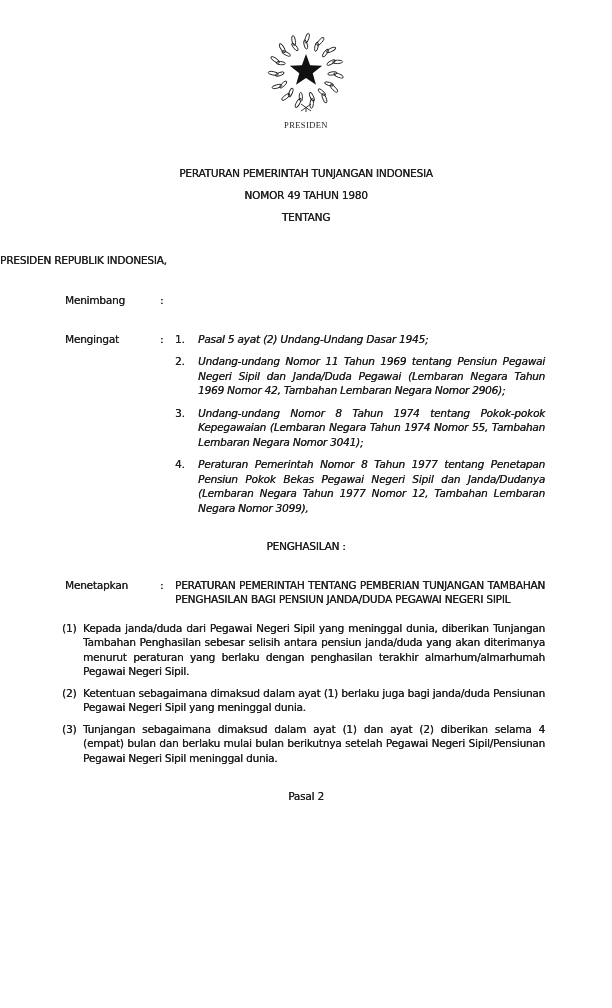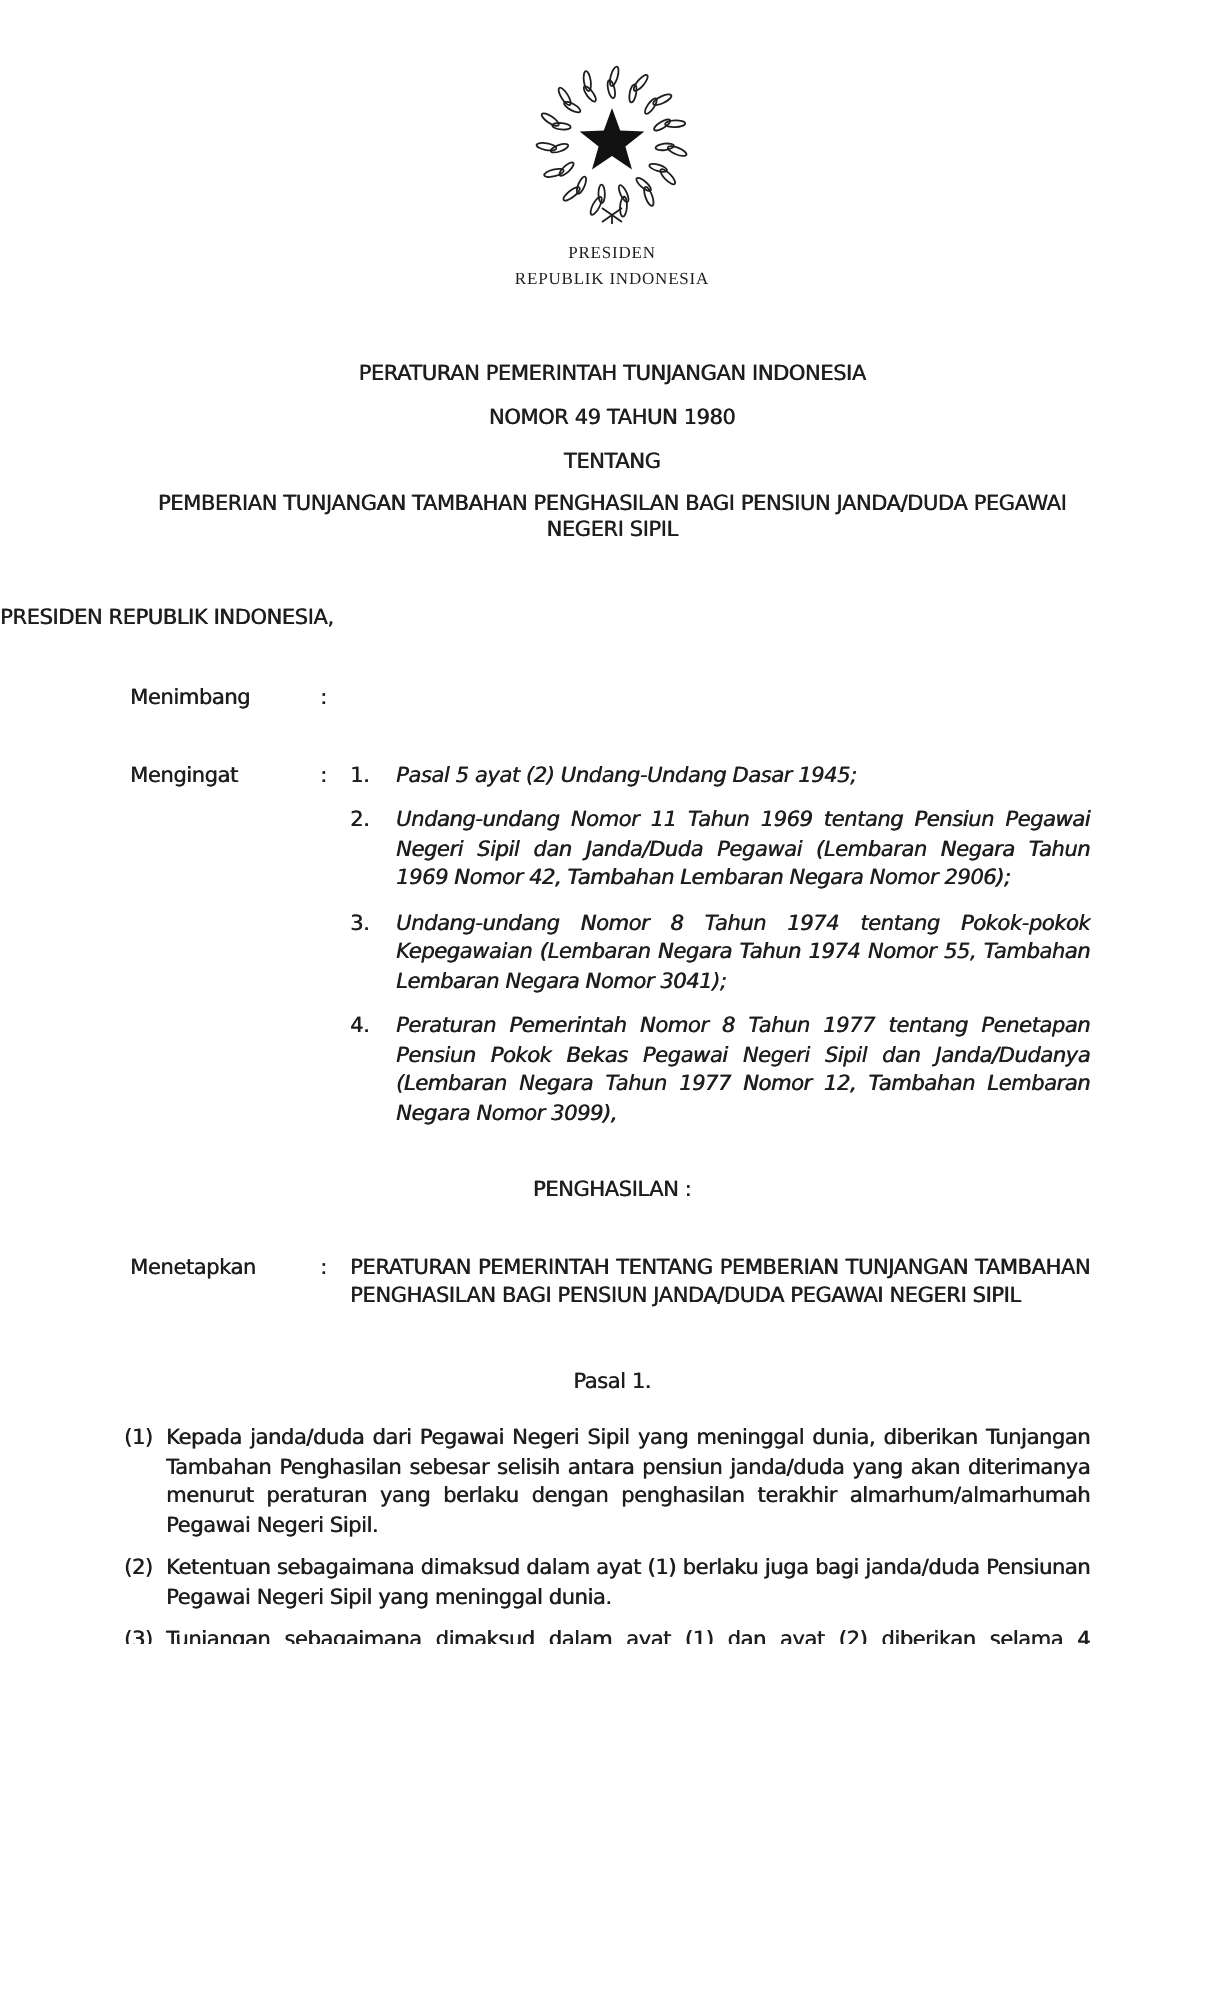--- a/index.html
+++ b/index.html
@@ -99,28 +99,26 @@
       <use href="#leafpair" transform="rotate(264 40 40)"></use>
       <use href="#leafpair" transform="rotate(288 40 40)"></use>
       <use href="#leafpair" transform="rotate(312 40 40)"></use>
       <use href="#leafpair" transform="rotate(336 40 40)"></use>
 
       <path class="emblem-stroke" d="M35 73 L45 80 M45 73 L35 80 M40 76.5 L40 81"></path>
 
       <polygon class="emblem-fill" points="40,23 44.1,34.3 56.2,34.8 46.7,42.2 50,53.8 40,47 30,53.8 33.3,42.2 23.8,34.8 35.9,34.3"></polygon>
     </svg>
     <div class="letterhead">PRESIDEN</div>
-    <div class="letterhead">REPUBLIK INDONESIA</div>
   </div>
 
   <div class="title-block">
     <div class="t-line">PERATURAN PEMERINTAH TUNJANGAN INDONESIA</div>
     <div class="t-line">NOMOR 49 TAHUN 1980</div>
     <div class="t-line">TENTANG</div>
-    <div class="t-line t-subject">PEMBERIAN TUNJANGAN TAMBAHAN PENGHASILAN BAGI PENSIUN JANDA/DUDA PEGAWAI NEGERI SIPIL</div>
   </div>
 
   <div class="salutation">PRESIDEN REPUBLIK INDONESIA,</div>
 
   <div class="kv-row mt-menimbang">
     <div class="kv-label">Menimbang</div>
     <div class="kv-colon">:</div>
   </div>
 
   <div class="kv-row mt-mengingat">
@@ -147,21 +145,20 @@
   </div>
 
   <div class="center-heading mt-memutuskan">PENGHASILAN :</div>
 
   <div class="kv-row mt-menetapkan">
     <div class="kv-label">Menetapkan</div>
     <div class="kv-colon">:</div>
     <div class="kv-content">PERATURAN PEMERINTAH TENTANG PEMBERIAN TUNJANGAN TAMBAHAN PENGHASILAN BAGI PENSIUN JANDA/DUDA PEGAWAI NEGERI SIPIL</div>
   </div>
 
-  <div class="center-heading mt-pasal1">Pasal 1.</div>
 
   <div class="clauses">
     <div class="clause">
       <div>(1)</div>
       <div class="clause-text">Kepada janda/duda dari Pegawai Negeri Sipil yang meninggal dunia, diberikan Tunjangan Tambahan Penghasilan sebesar selisih antara pensiun janda/duda yang akan diterimanya menurut peraturan yang berlaku dengan penghasilan terakhir almarhum/almarhumah Pegawai Negeri Sipil.</div>
     </div>
     <div class="clause">
       <div>(2)</div>
       <div class="clause-text">Ketentuan sebagaimana dimaksud dalam ayat (1) berlaku juga bagi janda/duda Pensiunan Pegawai Negeri Sipil yang meninggal dunia.</div>
     </div>

